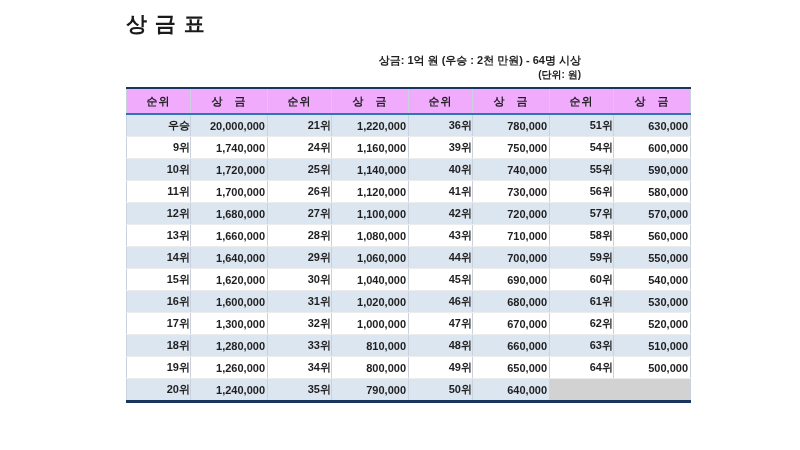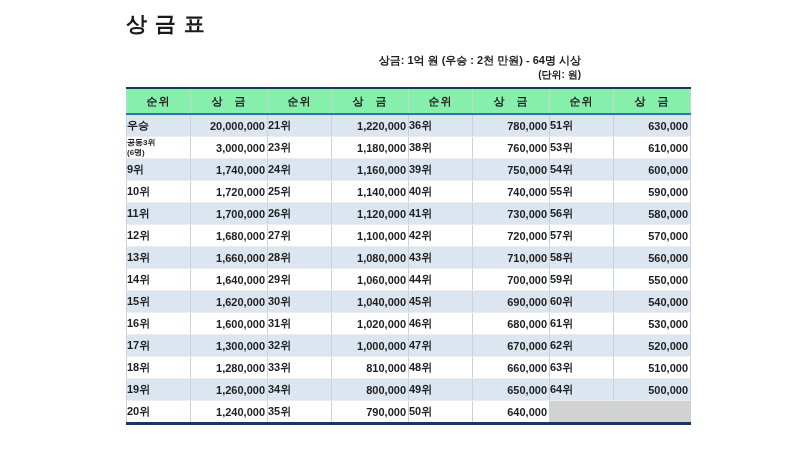--- a/index.html
+++ b/index.html
@@ -47,40 +47,40 @@
     border-top: 2px solid #17375e;
     border-bottom: 3px solid #17375e;
   }
   table.prize-table col.c-rank  { width: 64px; }
   table.prize-table col.c-prize { width: 77px; }
   table.prize-table th {
     height: 24px;
     font-size: 11px;
     font-weight: bold;
     text-align: center;
-    background: #86efac;
+    background: #f0abfc;
     border-bottom: 2px solid #2e75b6;
     border-left: 1px solid #c9d2de;
     border-right: 1px solid #c9d2de;
     word-spacing: 7px;
     letter-spacing: 1px;
     padding: 0;
   }
   table.prize-table td {
     height: 21px;
     font-size: 11px;
     font-weight: bold;
     border-left: 1px solid #c9d2de;
     border-right: 1px solid #c9d2de;
     border-bottom: 1px solid #ececec;
     padding: 0;
     background: #ffffff;
   }
   table.prize-table tbody tr:nth-child(odd) td { background: #dce6f1; }
-  table.prize-table td.rank  { text-align: left; }
+  table.prize-table td.rank  { text-align: right; }
   table.prize-table td.prize { text-align: right; padding-right: 2px; }
   table.prize-table td.multiline {
     white-space: pre-line;
     font-size: 8px;
     line-height: 1.25;
   }
   table.prize-table td.empty {
     background: #d2d2d2 !important;
   }
 </style>
@@ -123,31 +123,20 @@
           <td class="rank">우승</td>
           <td class="prize">20,000,000</td>
           <td class="rank">21위</td>
           <td class="prize">1,220,000</td>
           <td class="rank">36위</td>
           <td class="prize">780,000</td>
           <td class="rank">51위</td>
           <td class="prize">630,000</td>
         </tr>
         <tr>
-          <td class="rank multiline">공동3위
-(6명)</td>
-          <td class="prize">3,000,000</td>
-          <td class="rank">23위</td>
-          <td class="prize">1,180,000</td>
-          <td class="rank">38위</td>
-          <td class="prize">760,000</td>
-          <td class="rank">53위</td>
-          <td class="prize">610,000</td>
-        </tr>
-        <tr>
           <td class="rank">9위</td>
           <td class="prize">1,740,000</td>
           <td class="rank">24위</td>
           <td class="prize">1,160,000</td>
           <td class="rank">39위</td>
           <td class="prize">750,000</td>
           <td class="rank">54위</td>
           <td class="prize">600,000</td>
         </tr>
         <tr>

